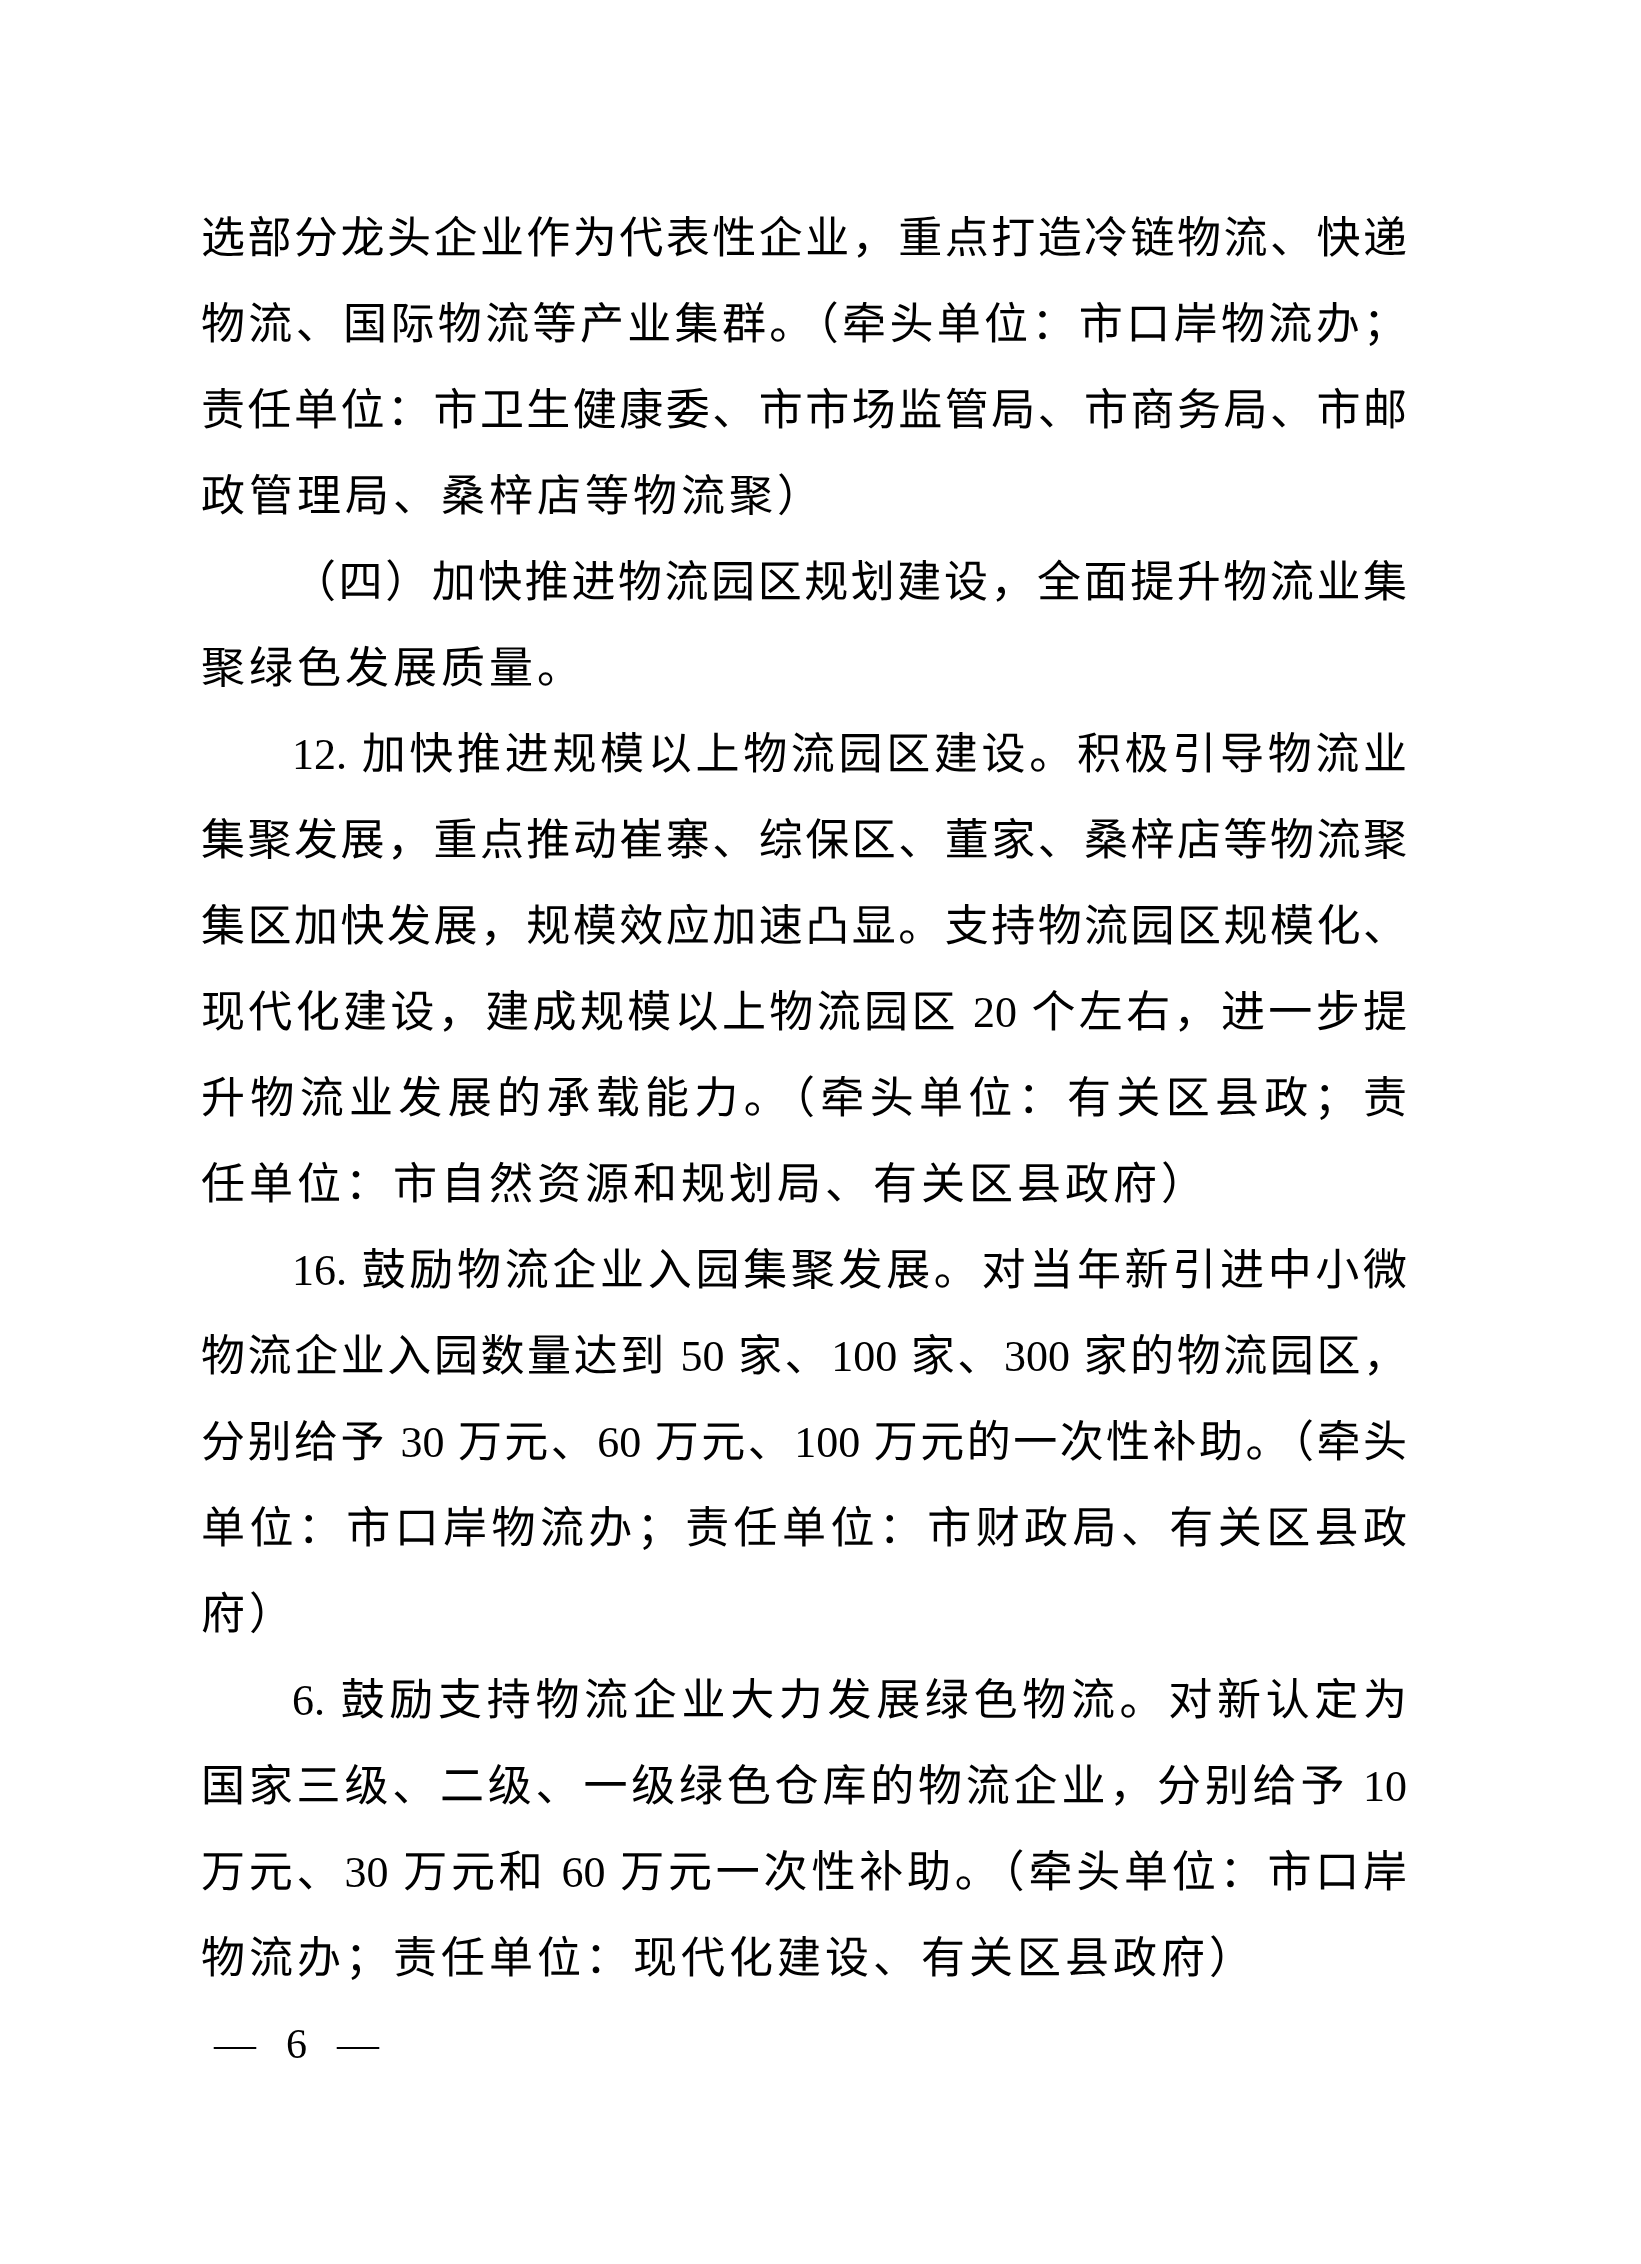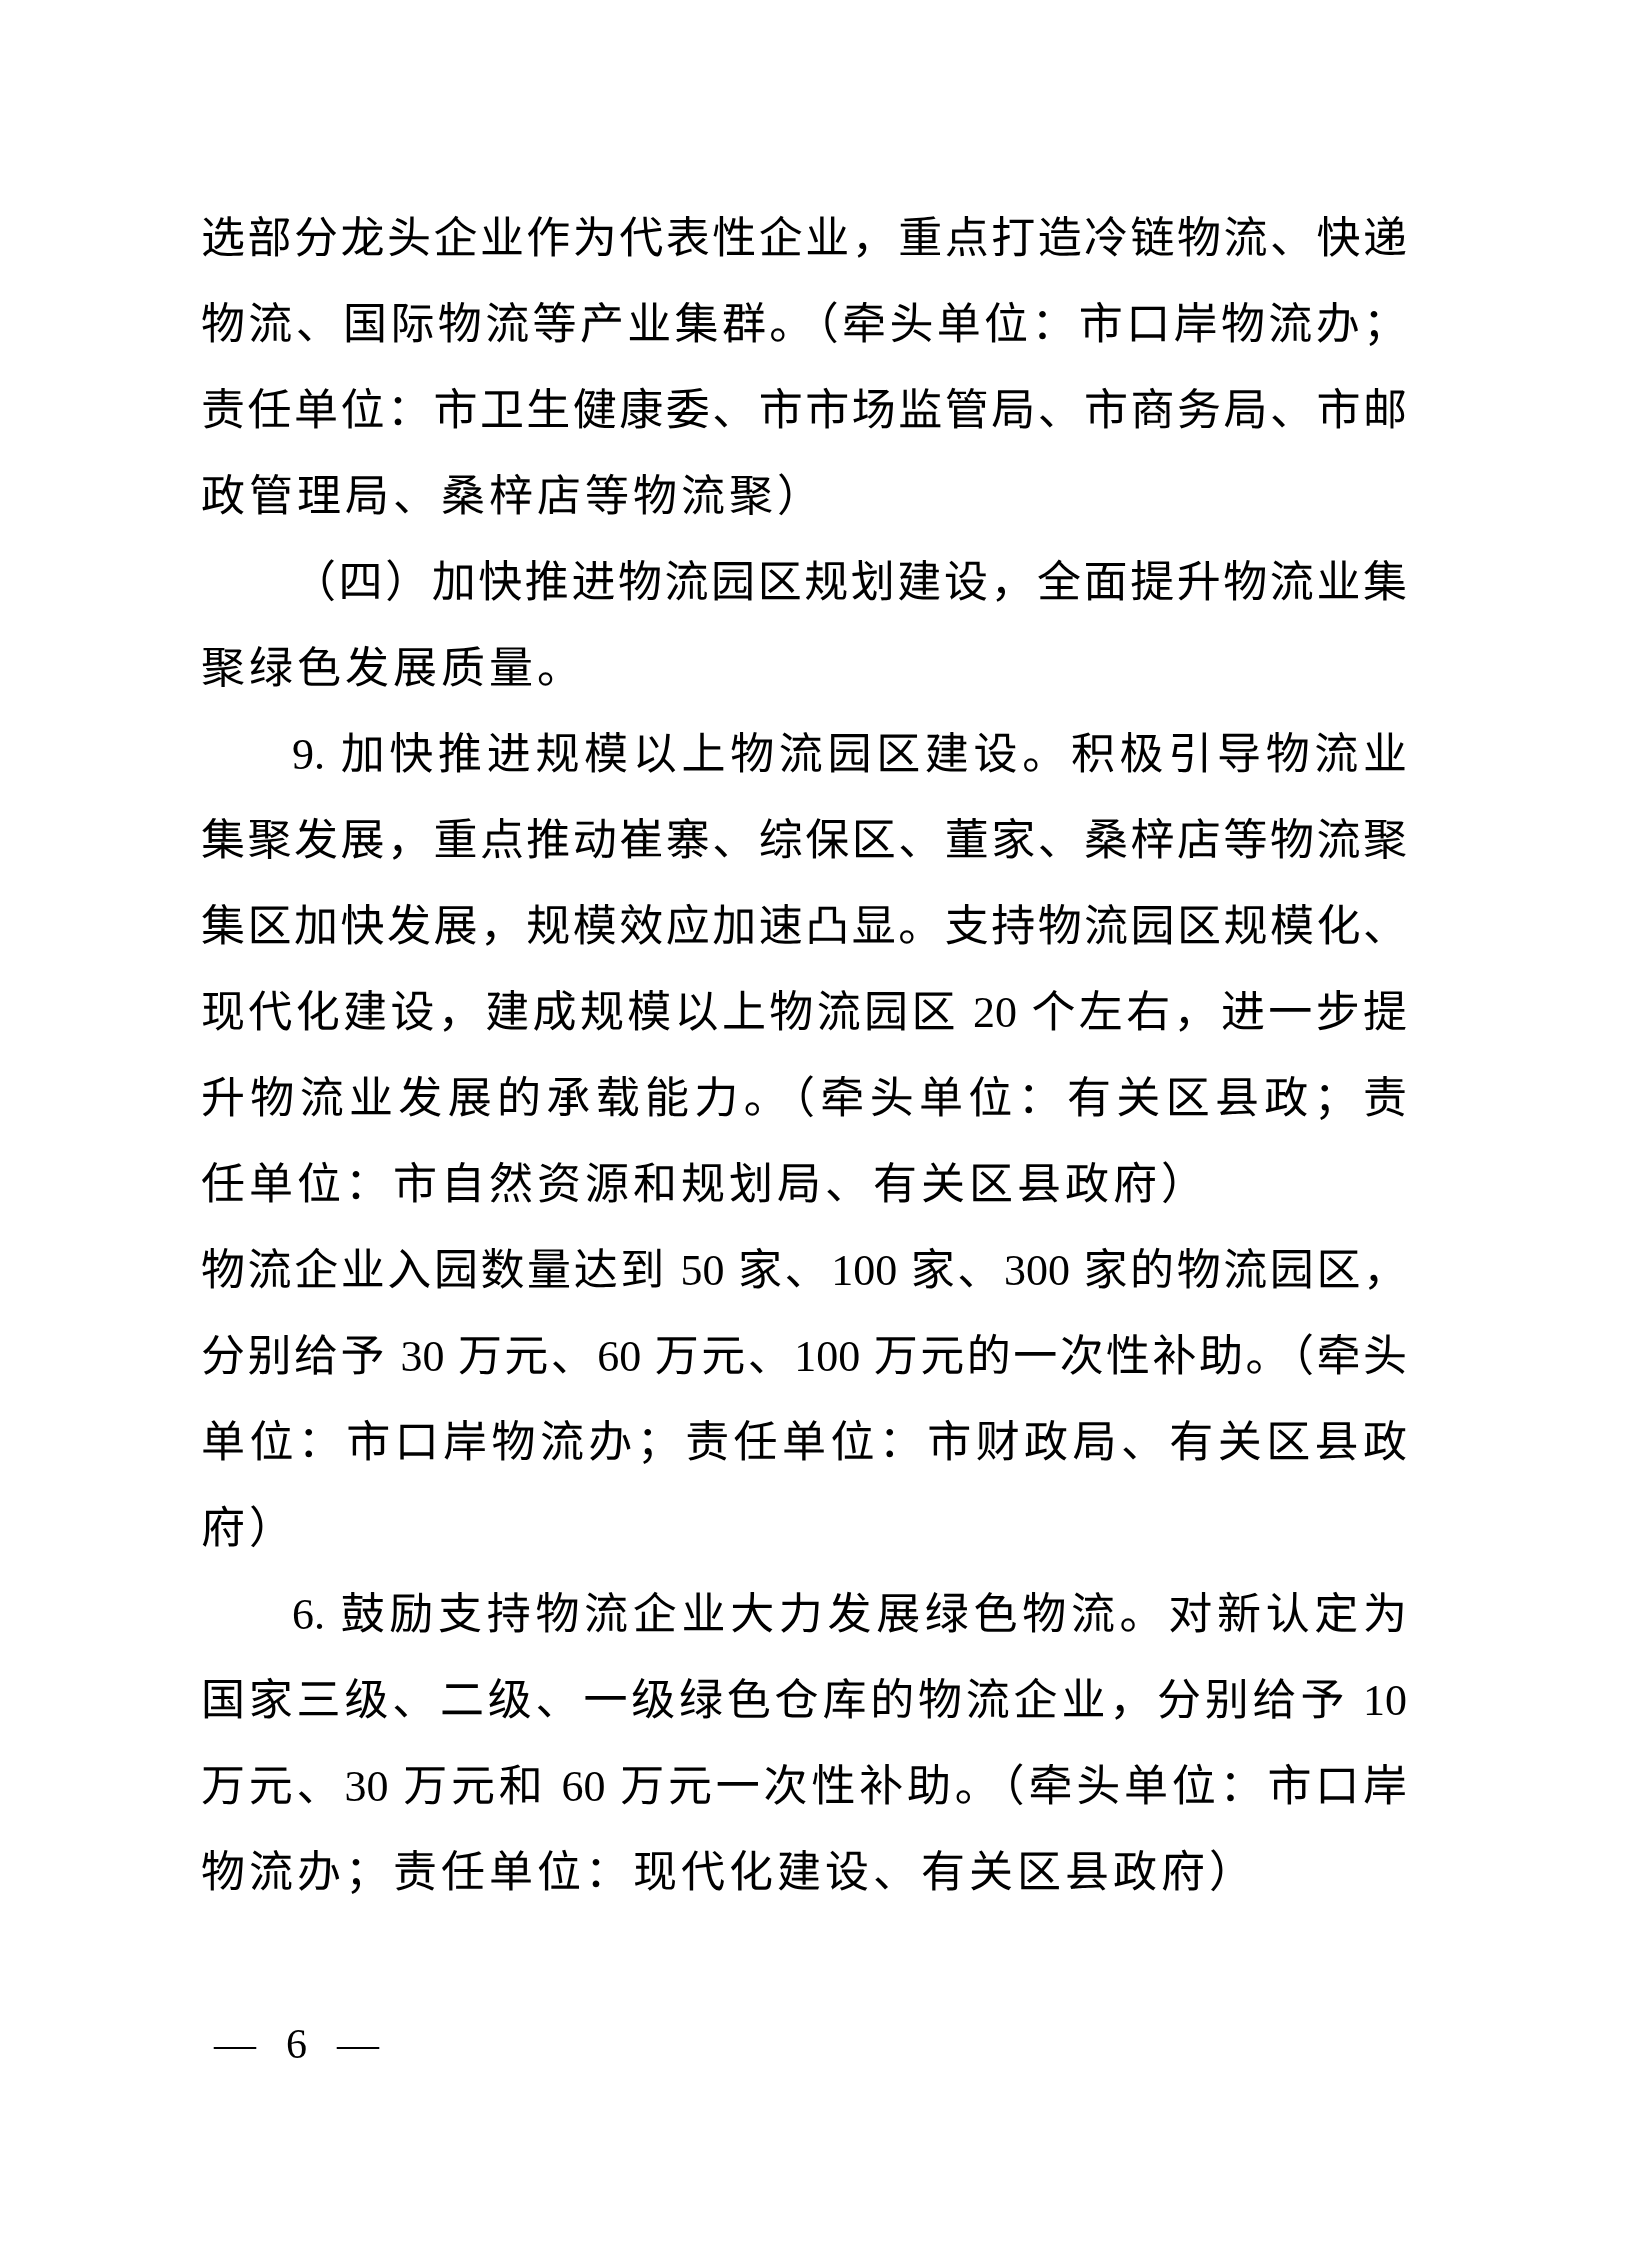--- a/index.html
+++ b/index.html
@@ -60,26 +60,27 @@
 <body>
 
 <div class="page">
   <main class="text-block">
     <div class="line just">选部分龙头企业作为代表性企业，重点打造冷链物流、快递</div>
     <div class="line just">物流、国际物流等产业集群。（牵头单位：市口岸物流办；</div>
     <div class="line just">责任单位：市卫生健康委、市市场监管局、市商务局、市邮</div>
     <div class="line">政管理局、桑梓店等物流聚）</div>
     <div class="line just indent">（四）加快推进物流园区规划建设，全面提升物流业集</div>
     <div class="line">聚绿色发展质量。</div>
-    <div class="line just indent">9. 加快推进规模以上物流园区建设。积极引导物流业</div>
+    <div class="line just indent">12. 加快推进规模以上物流园区建设。积极引导物流业</div>
     <div class="line just">集聚发展，重点推动崔寨、综保区、董家、桑梓店等物流聚</div>
     <div class="line just">集区加快发展，规模效应加速凸显。支持物流园区规模化、</div>
     <div class="line just">现代化建设，建成规模以上物流园区 20 个左右，进一步提</div>
     <div class="line just">升物流业发展的承载能力。（牵头单位：有关区县政；责</div>
     <div class="line">任单位：市自然资源和规划局、有关区县政府）</div>
+    <div class="line just indent">16. 鼓励物流企业入园集聚发展。对当年新引进中小微</div>
     <div class="line just">物流企业入园数量达到 50 家、100 家、300 家的物流园区，</div>
     <div class="line just">分别给予 30 万元、60 万元、100 万元的一次性补助。（牵头</div>
     <div class="line just">单位：市口岸物流办；责任单位：市财政局、有关区县政</div>
     <div class="line">府）</div>
     <div class="line just indent">6. 鼓励支持物流企业大力发展绿色物流。对新认定为</div>
     <div class="line just">国家三级、二级、一级绿色仓库的物流企业，分别给予 10</div>
     <div class="line just">万元、30 万元和 60 万元一次性补助。（牵头单位：市口岸</div>
     <div class="line">物流办；责任单位：现代化建设、有关区县政府）</div>
   </main>
 

